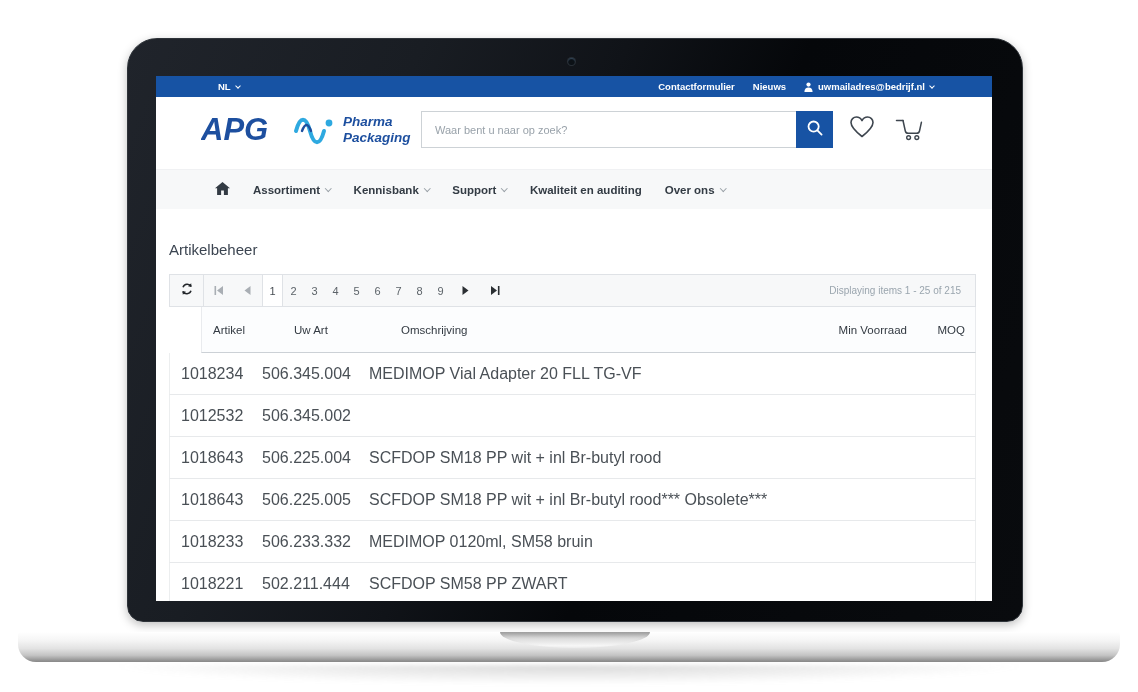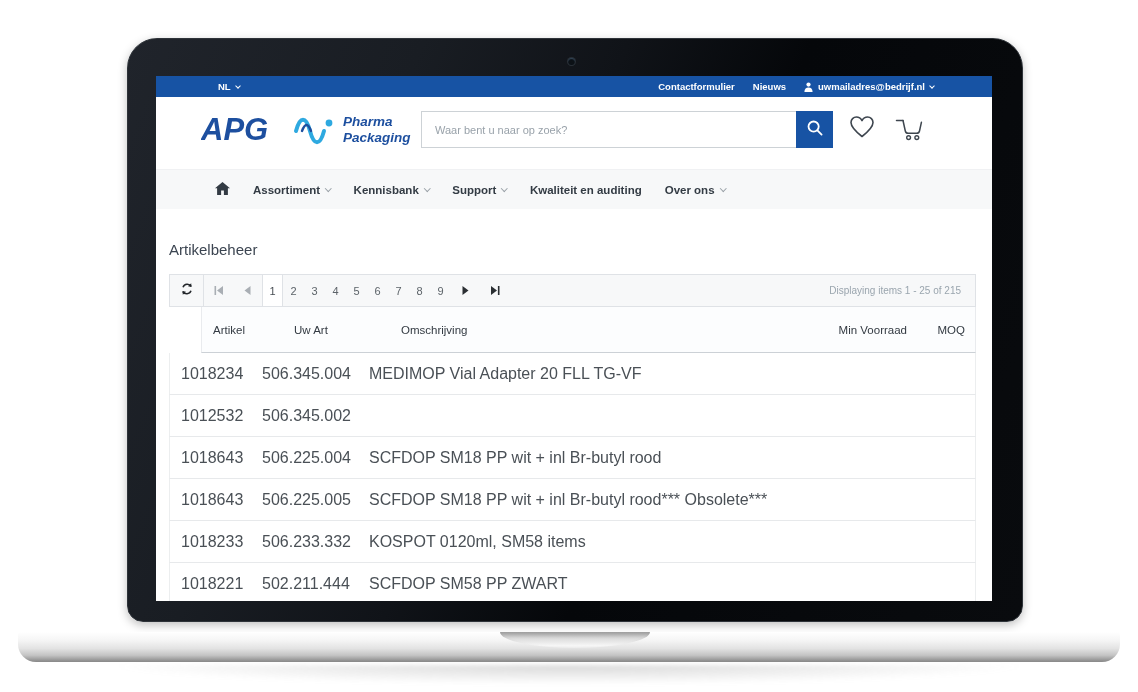--- a/index.html
+++ b/index.html
@@ -296,21 +296,21 @@
           <div class="trow">
             <span class="cell-first">1018643</span>
             <span class="cell-first">506.225.005</span>
             <span class="cell-first">SCFDOP SM18 PP wit + inl Br-butyl rood*** Obsolete***</span>
             <span class="cell-right"></span>
             <span class="cell-right cell-last"></span>
           </div>
           <div class="trow">
             <span class="cell-first">1018233</span>
             <span class="cell-first">506.233.332</span>
-            <span class="cell-first">KOSPOT 0120ml, SM58 items</span>
+            <span class="cell-first">MEDIMOP 0120ml, SM58 bruin</span>
             <span class="cell-right"></span>
             <span class="cell-right cell-last"></span>
           </div>
           <div class="trow">
             <span class="cell-first">1018221</span>
             <span class="cell-first">502.211.444</span>
             <span class="cell-first">SCFDOP SM58 PP ZWART</span>
             <span class="cell-right"></span>
             <span class="cell-right cell-last"></span>
           </div>

